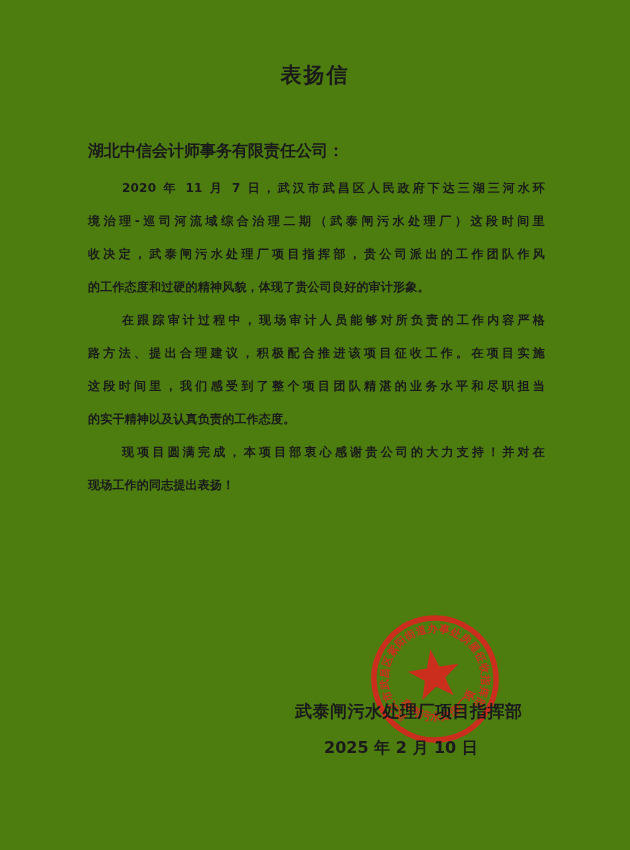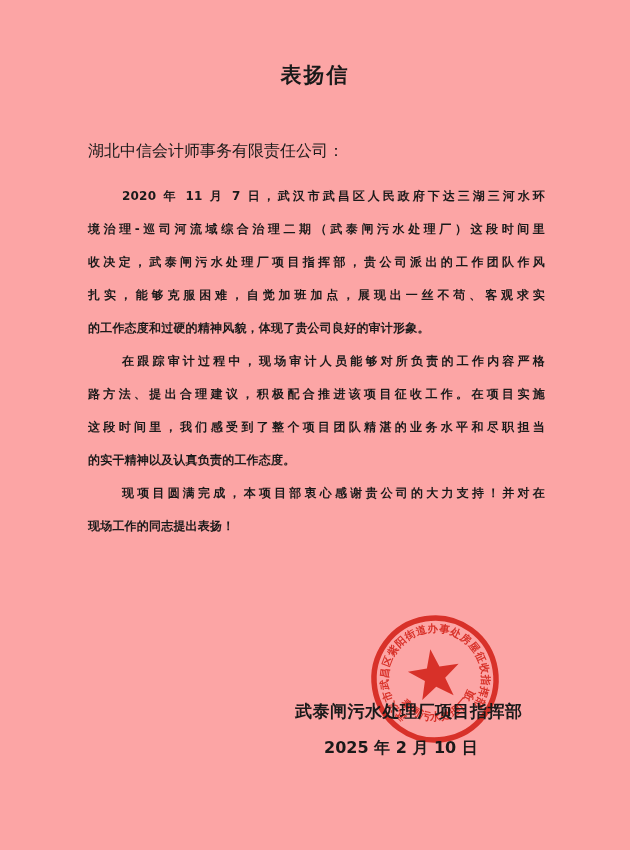--- a/index.html
+++ b/index.html
@@ -1,40 +1,40 @@
 <!DOCTYPE html>
 <html><head>
 <meta charset="utf-8">
 <style>
   html, body { margin: 0; padding: 0; background: #ffffff; }
   .page {
     position: relative;
     width: 630px;
     height: 850px;
-    background: #fca5a5;
+    background: #4d7c0f;
     font-family: "DejaVu Sans", sans-serif;
     color: #1a1a1a;
     overflow: hidden;
   }
   .title {
     margin-top: 60px;
     text-align: center;
     font-size: 21px;
     font-weight: 700;
     letter-spacing: 2px;
     line-height: 30px;
   }
   .content {
     margin: 44px 85px 0 88px; 
   }
   .salutation {
     font-size: 16px;
-    font-weight: 400;
+    font-weight: 700;
     line-height: 33px;
-    margin-bottom: 13px;
+    margin-bottom: 5px;
   }
   .line {
     font-size: 12px;
     font-weight: 700;
     line-height: 33px;
     letter-spacing: 0.2px;
     text-align: justify;
     text-align-last: justify;
     white-space: nowrap-none;
   }
@@ -80,21 +80,20 @@
 
   <div class="title">表扬信</div>
 
   <div class="content">
     <div class="salutation">湖北中信会计师事务有限责任公司：</div>
 
     <div class="paragraph">
       <div class="line indent">2020 年 11 月 7 日，武汉市武昌区人民政府下达三湖三河水环</div>
       <div class="line">境治理-巡司河流域综合治理二期（武泰闸污水处理厂）这段时间里</div>
       <div class="line">收决定，武泰闸污水处理厂项目指挥部，贵公司派出的工作团队作风</div>
-      <div class="line">扎实，能够克服困难，自觉加班加点，展现出一丝不苟、客观求实</div>
       <div class="line noj">的工作态度和过硬的精神风貌，体现了贵公司良好的审计形象。</div>
     </div>
 
     <div class="paragraph">
       <div class="line indent">在跟踪审计过程中，现场审计人员能够对所负责的工作内容严格</div>
       <div class="line">路方法、提出合理建议，积极配合推进该项目征收工作。在项目实施</div>
       <div class="line">这段时间里，我们感受到了整个项目团队精湛的业务水平和尽职担当</div>
       <div class="line noj">的实干精神以及认真负责的工作态度。</div>
     </div>
 

